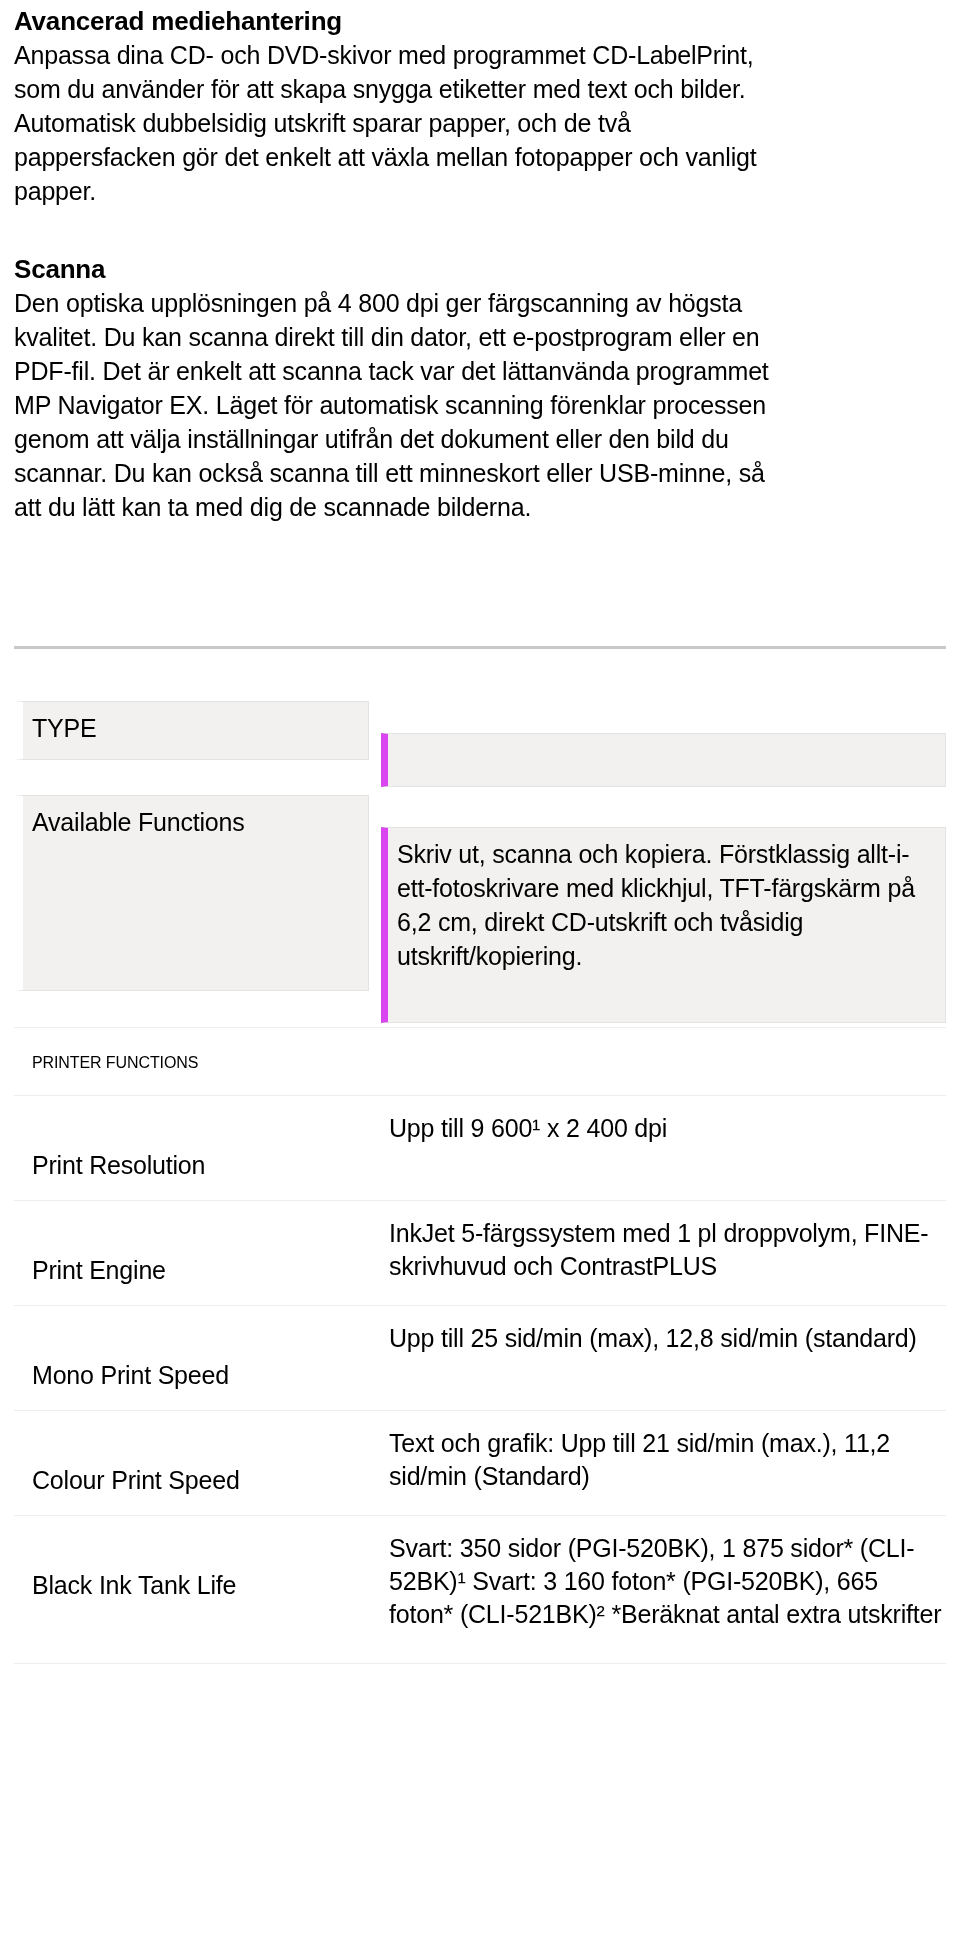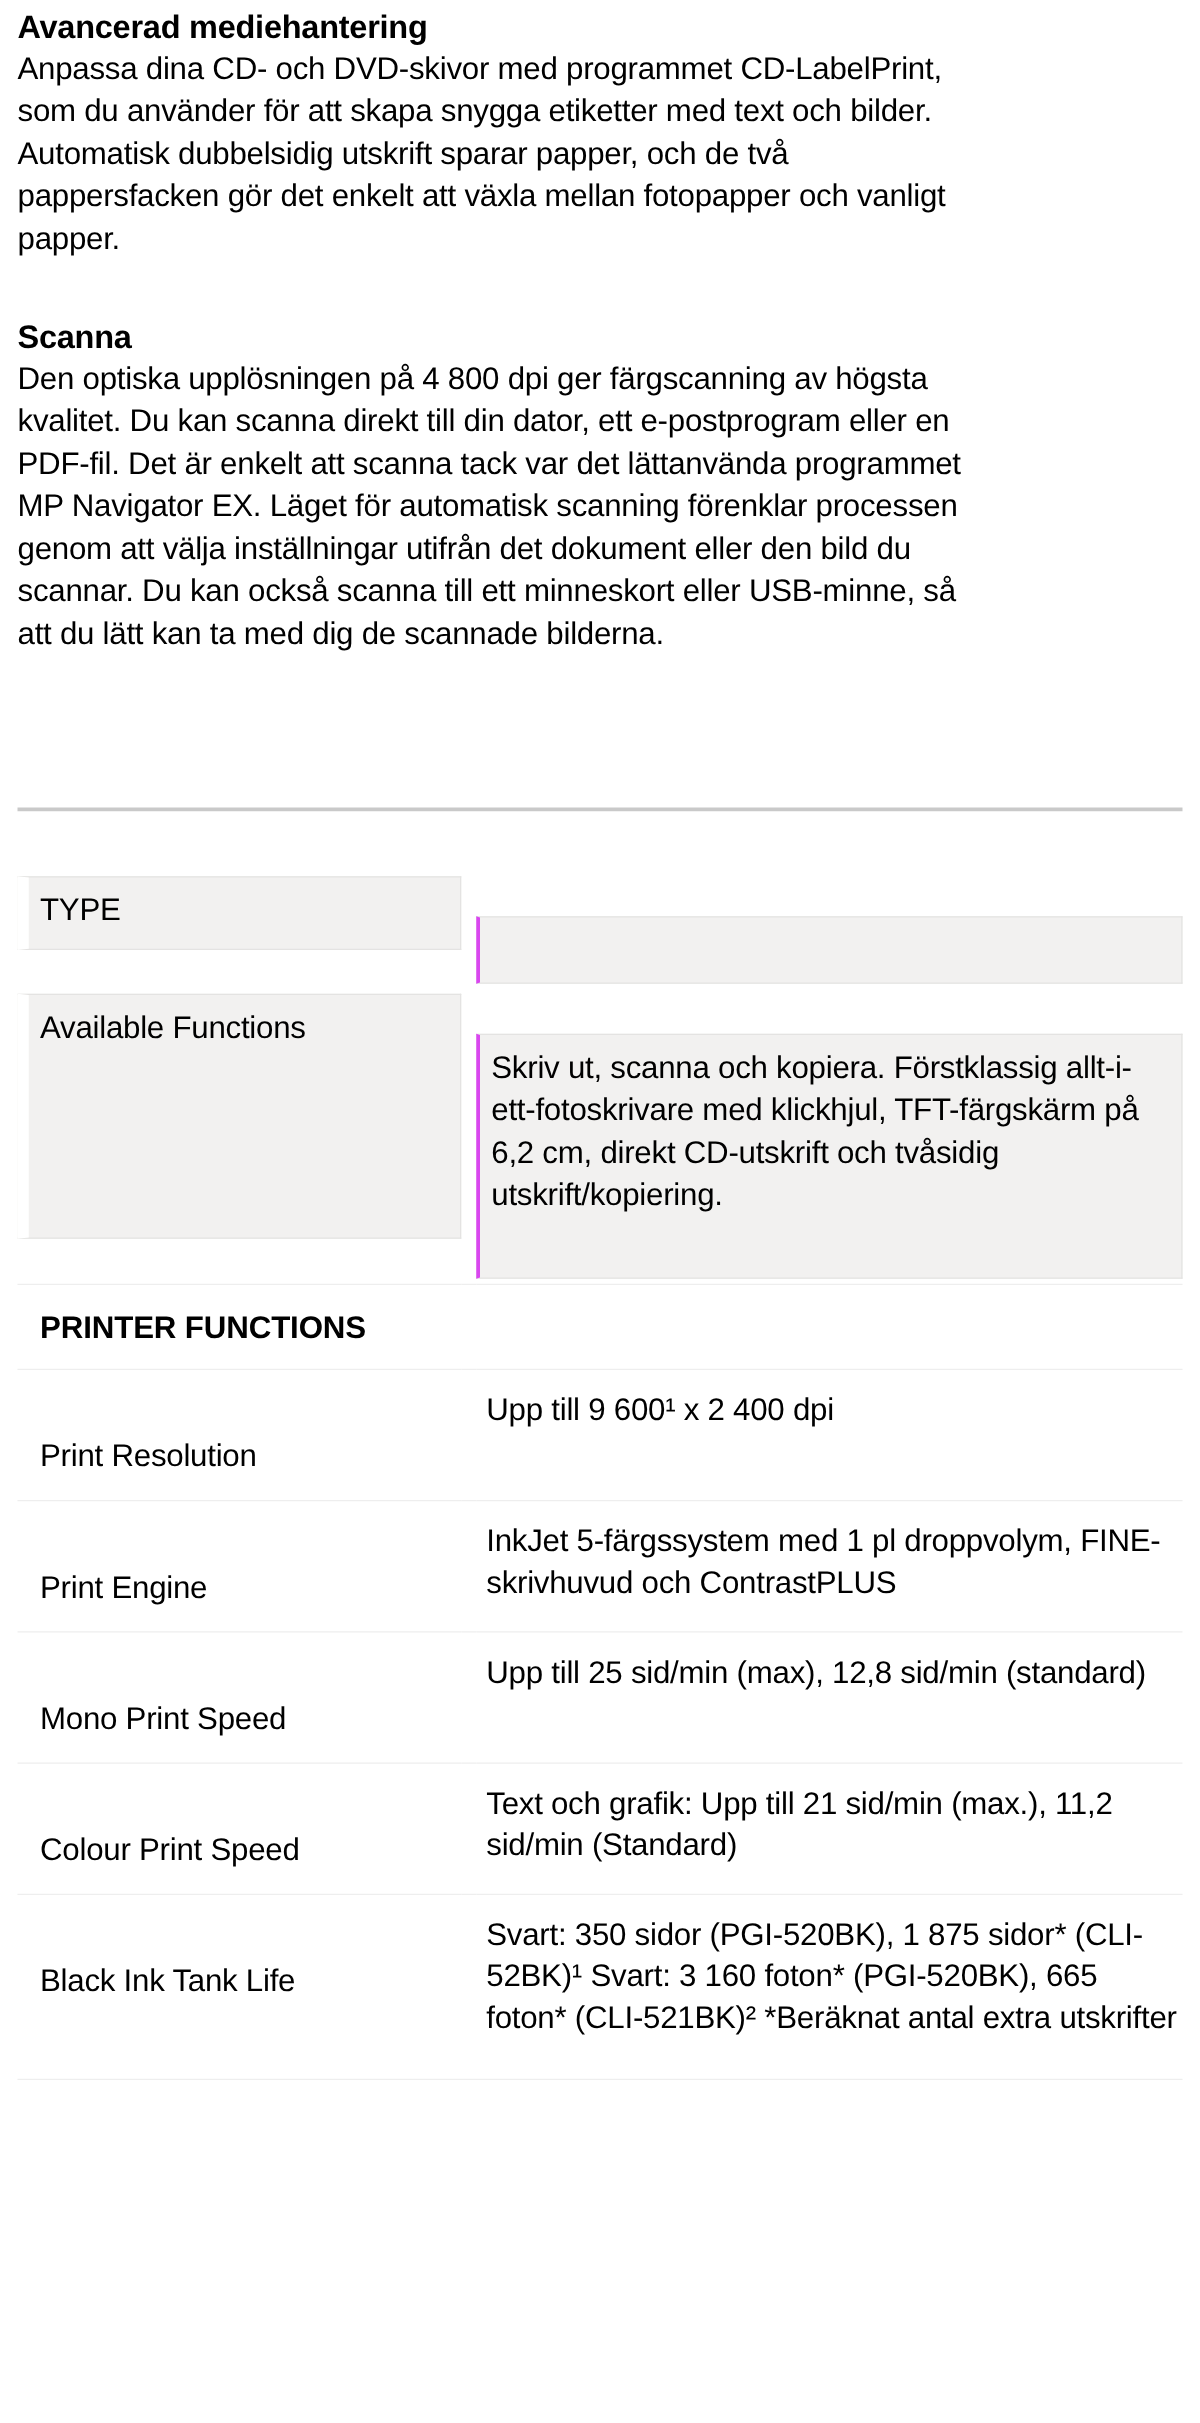--- a/index.html
+++ b/index.html
@@ -73,21 +73,21 @@
   .row-boxed > td { padding: 4px 0 4px 0; }
   .boxcell {
     background: #f2f1f0;
     border: 1px solid #e4e3e2;
     border-left: 9px solid #ffffff;
     box-shadow: inset 9px 0 0 #f2f1f0;
     padding: 9px 12px 14px 9px;
     box-sizing: border-box;
   }
   .boxcell.value {
-    border-left: 3px solid #d946ef;
+    border-left: 7px solid #d946ef;
     margin-top: 32px;
   }
   .boxcell .txt {
     font-size: 25px;
     line-height: 34px;
     letter-spacing: -0.2px;
     display: block;
   }
   .boxcell.empty { min-height: 54px; }
 
@@ -106,26 +106,25 @@
     display: block;
   }
   .row-plain .lbl { padding-left: 18px; margin-top: 37px; }
   .row-plain .val { padding-left: 8px; }
 
   .section-row > td {
     padding: 18px 0 16px 0;
     border-top: 1px solid #eeeeee;
   }
   .section-row .lbl {
-    font-size: 25px;
+    font-size: 16px;
     line-height: 33px;
     letter-spacing: -0.1px;
     padding-left: 18px;
     display: block;
-    font-weight: bold;
   }
 
   .spacer-line {
     border-top: 1px solid #eeeeee;
     height: 1px;
     width: 932px;
     margin-top: 14px;
   }
 </style>
 </head>

